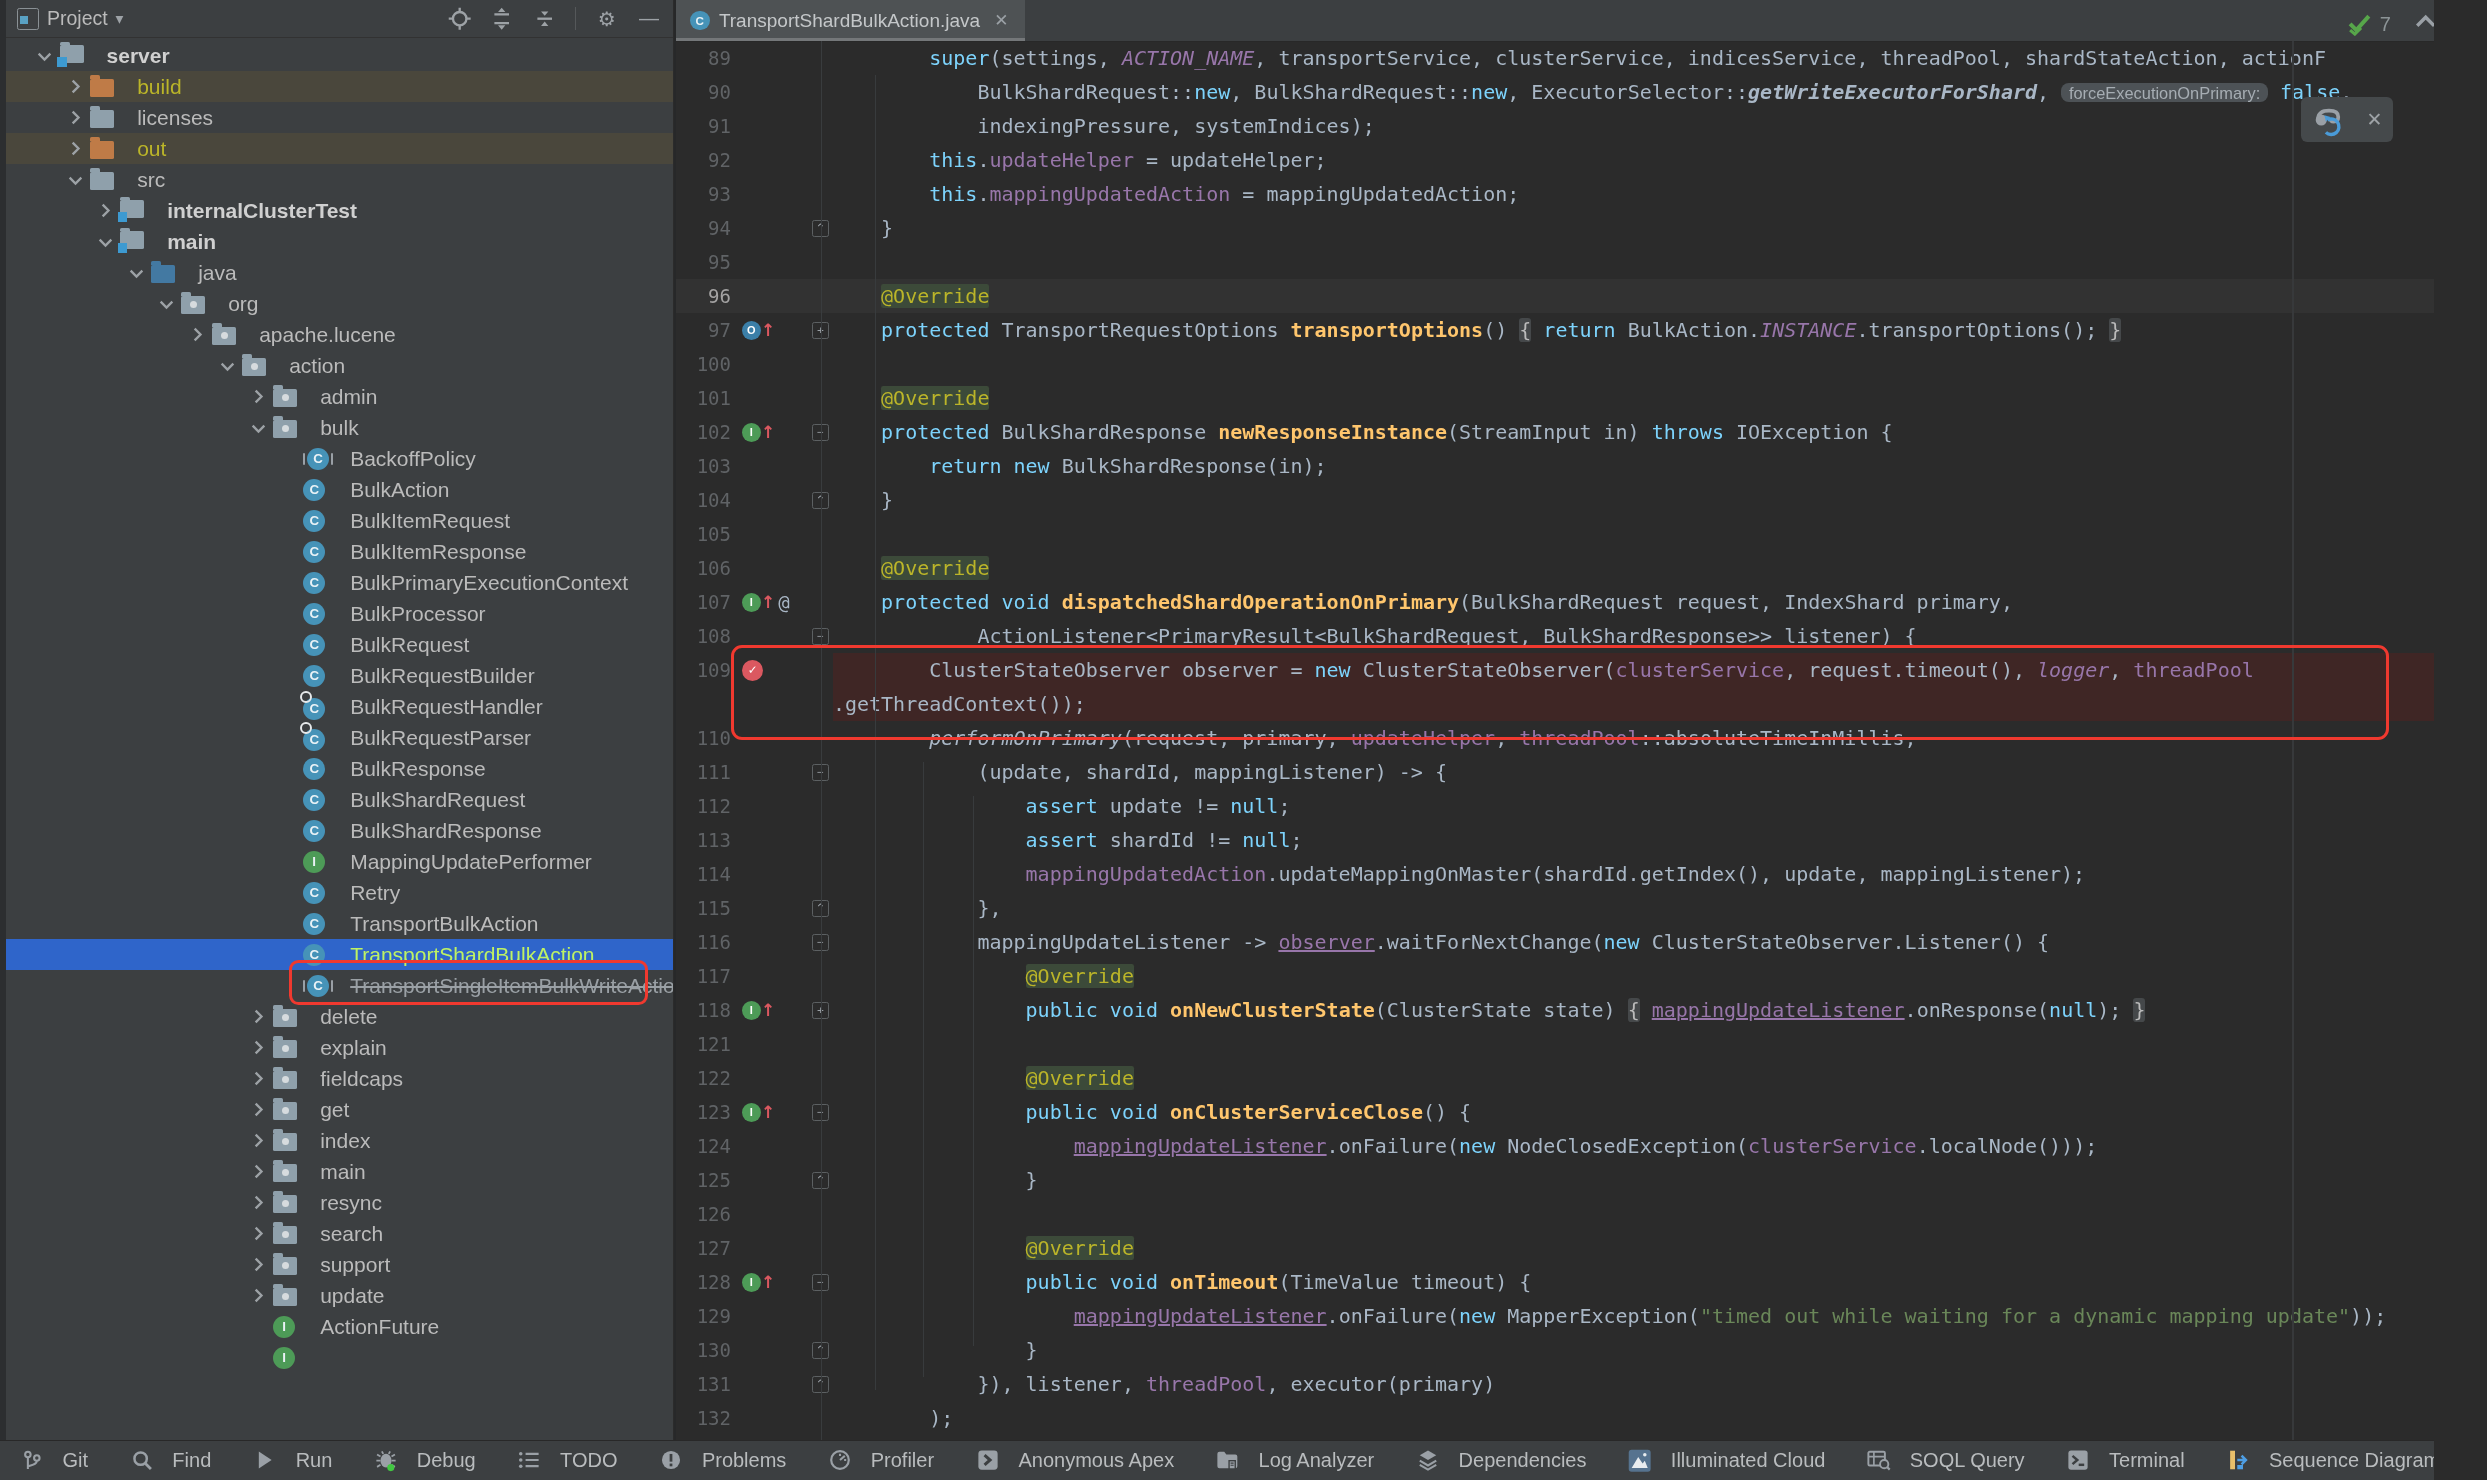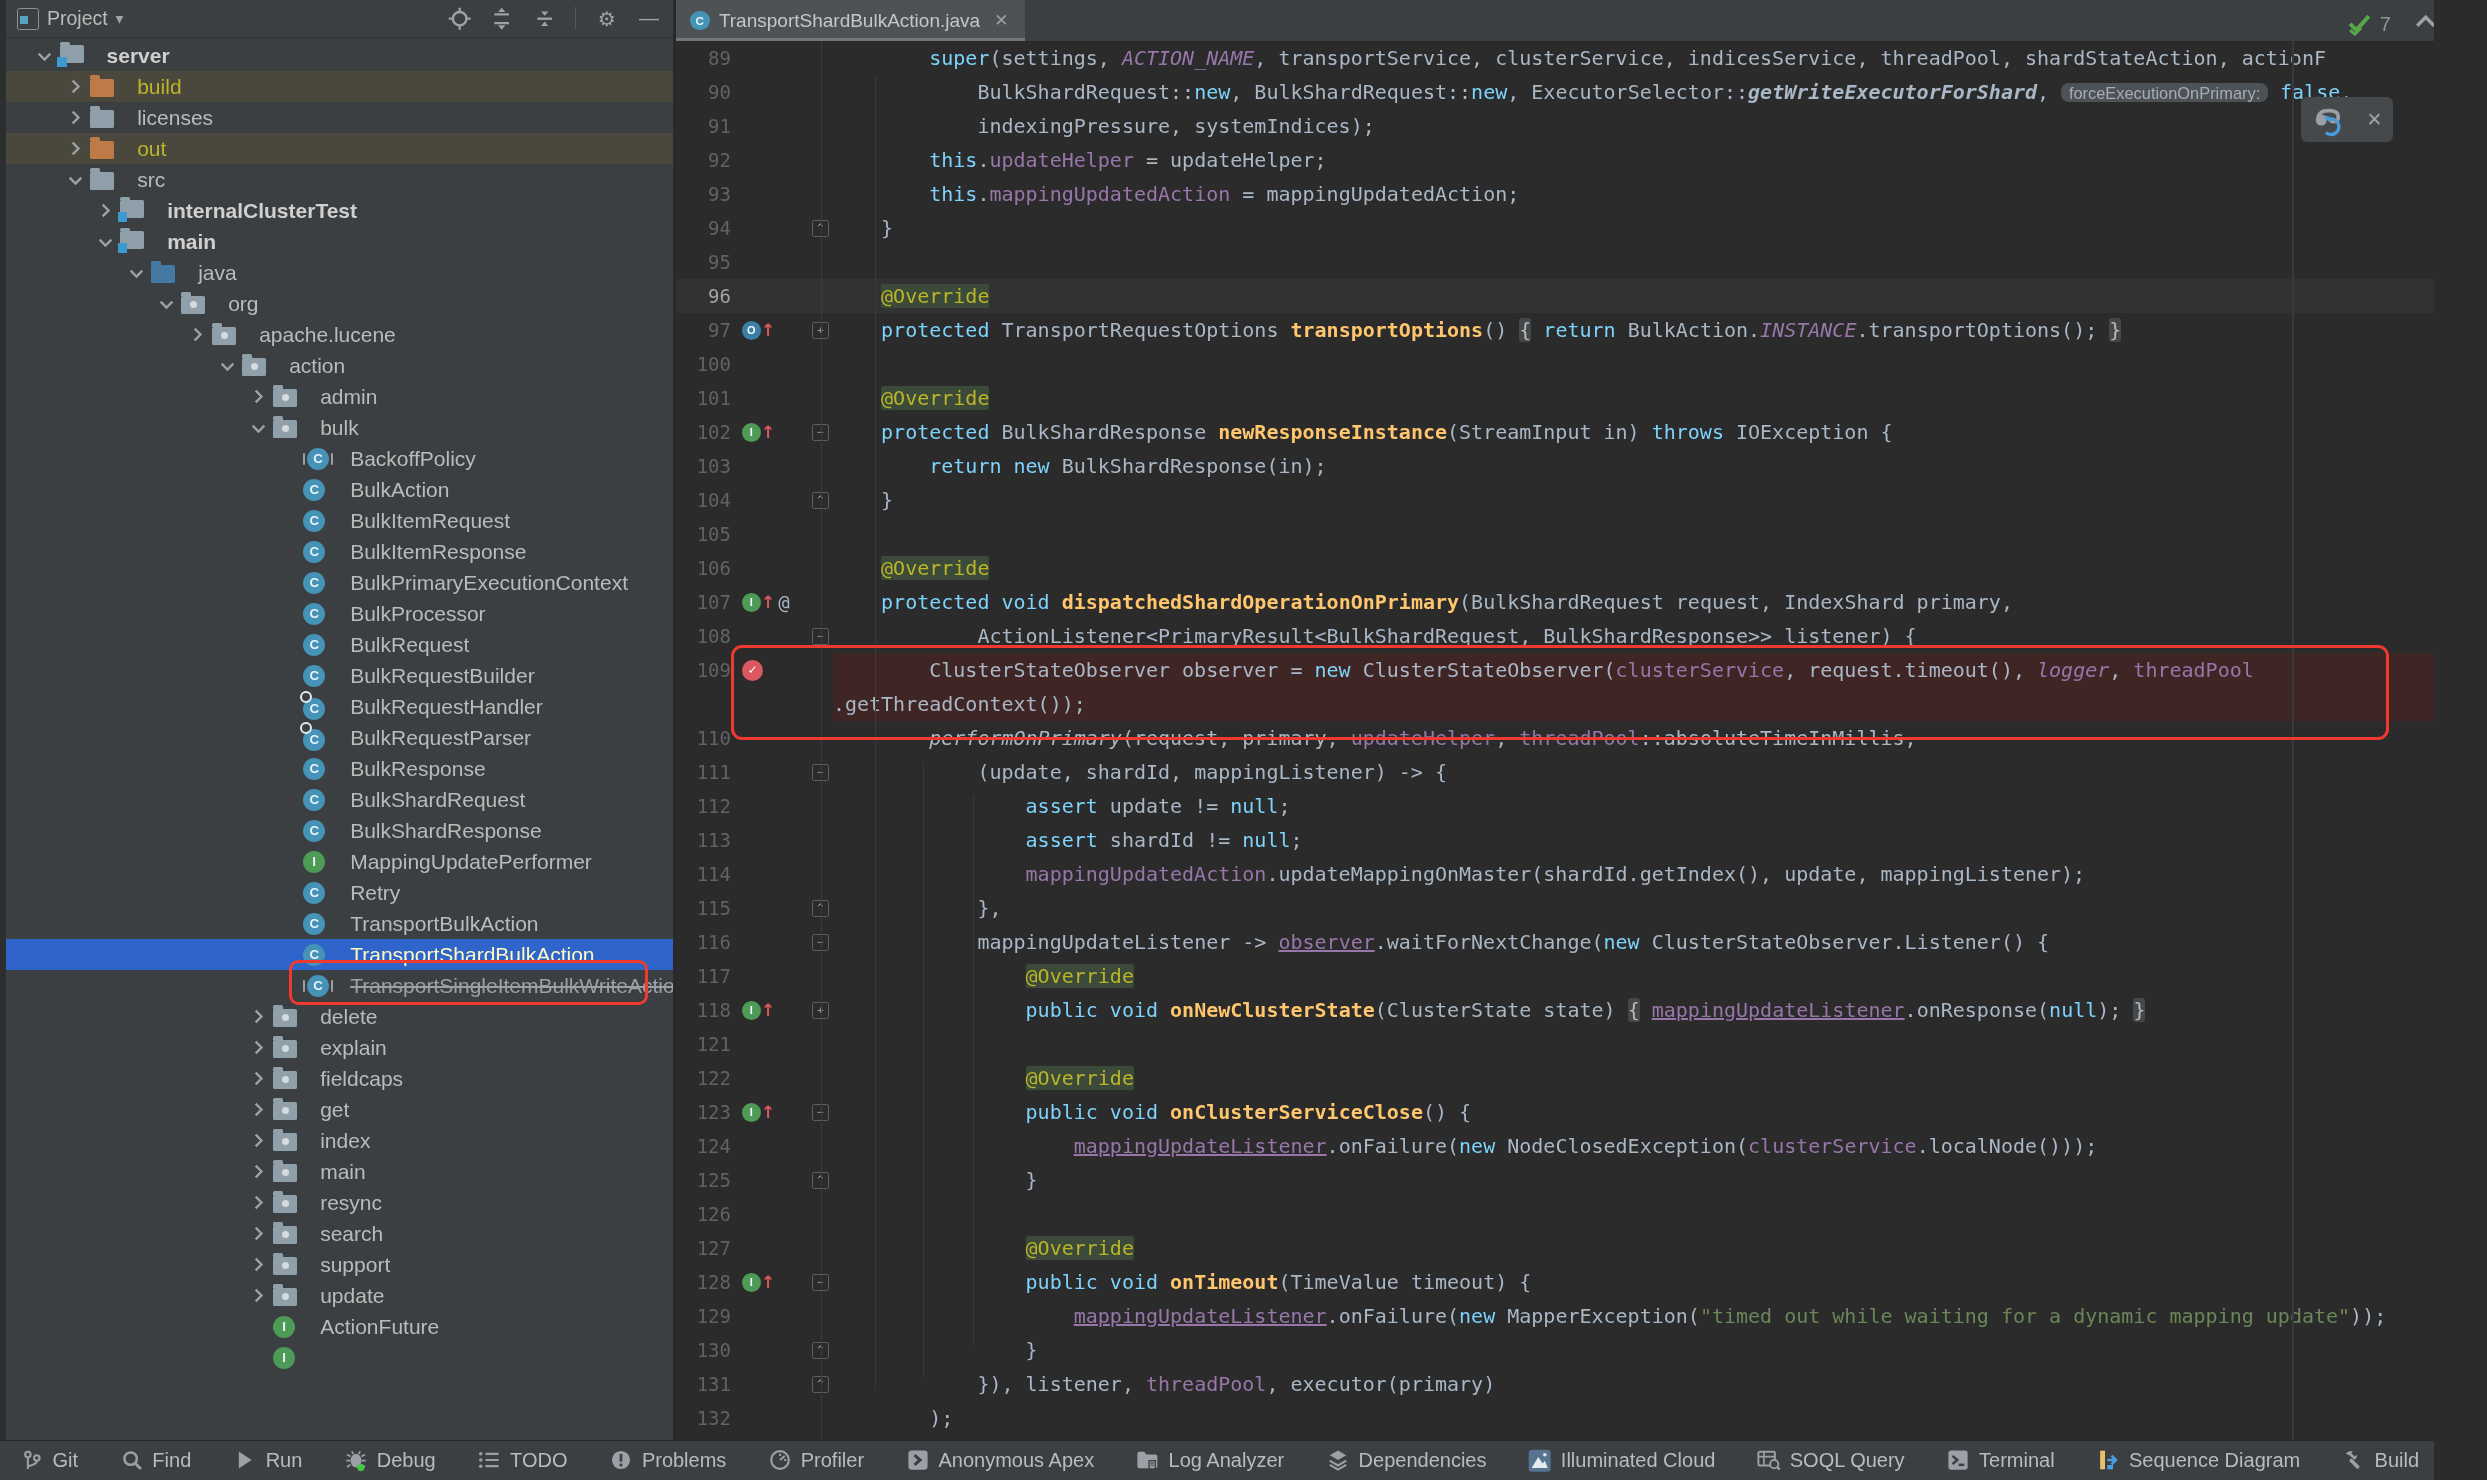--- a/index.html
+++ b/index.html
@@ -16,21 +16,21 @@
   .twicon{width:20px;height:20px;border:1.6px solid #8a9195;border-radius:2.3px;position:relative;display:inline-block;}
   .twicon i{position:absolute;left:1.6px;top:7px;width:8.6px;height:8.6px;background:#59a2c4;}
   #panel-tools{margin-left:auto;display:flex;align-items:center;gap:19px;padding-right:12.5px;}
   #panel-tools .pt{width:23.4px;height:23.4px;display:flex;align-items:center;justify-content:center;color:#9da2a6;font-size:20px;}
   .vdiv{width:0.8px;height:23.4px;background:#55585a;}
   #tree{position:absolute;left:0;top:38px;right:0;bottom:0;overflow:hidden;padding-top:2.3px;}
   .trow{height:31px;display:flex;align-items:center;font-size:21px;color:#bbbbbb;white-space:nowrap;}
   .trow.ex{background:#4a473c;}
   .trow.ex .tlabel{color:#bbb529;}
   .trow.sel{background:#2f65ca;}
-  .trow.sel .tlabel{color:#fef9c3;}
+  .trow.sel .tlabel{color:#bef264;}
   .trow.strike .tlabel{color:#9aa0a5;text-decoration:line-through;}
   .trow .bold{font-weight:bold;color:#d0d0d0;}
   .tarrow{width:30px;display:inline-flex;justify-content:center;color:#9da2a6;flex:none;}
   .ticon{width:30px;display:inline-flex;justify-content:flex-start;align-items:center;flex:none;}
   .tlabel{margin-left:17px;}
   
   .fo{width:24px;height:18px;background:#8fa0ab;border-radius:1.6px;position:relative;display:inline-block;margin-top:2.3px;}
   .fo::before{content:"";position:absolute;top:-3.9px;left:0;width:10px;height:3.9px;background:inherit;border-radius:1.6px 1.6px 0 0;}
   .fo.fex{background:#bf7b47;}
   .fo.fblue{background:#4379a2;}
@@ -95,21 +95,21 @@
   #gradlew .gx{color:#9da2a6;font-size:19px;}
   
   #thumb{position:absolute;right:6.2px;top:96px;width:17px;height:72px;background:rgba(170,173,175,.45);border-radius:8.6px;}
   .smark{position:absolute;right:4.7px;height:3.9px;border-radius:1.6px;background:#3c8f3c;}
   .smark.wide{width:36px;}
   .smark.narrow{width:23.4px;}
   .smark.brown{background:#7a4a3d;}
   
   #statusbar{position:absolute;left:0;right:0;top:1440px;height:40px;background:#3c3f41;border-top:0.8px solid #282828;
              display:flex;align-items:center;gap:42px;padding-left:20px;font-size:20px;color:#b9bcbe;box-sizing:border-box;}
-  .sbitem{display:flex;align-items:center;gap:9px;white-space:nowrap;}
+  .sbitem{display:flex;align-items:center;gap:19px;white-space:nowrap;}
   .sbico{width:23.4px;height:23.4px;display:inline-flex;align-items:center;justify-content:center;position:relative;}
   svg{display:block;}
 </style>
 </head>
 <body>
 
 <div id="app">
 
   <div id="leftstrip"></div>
 

